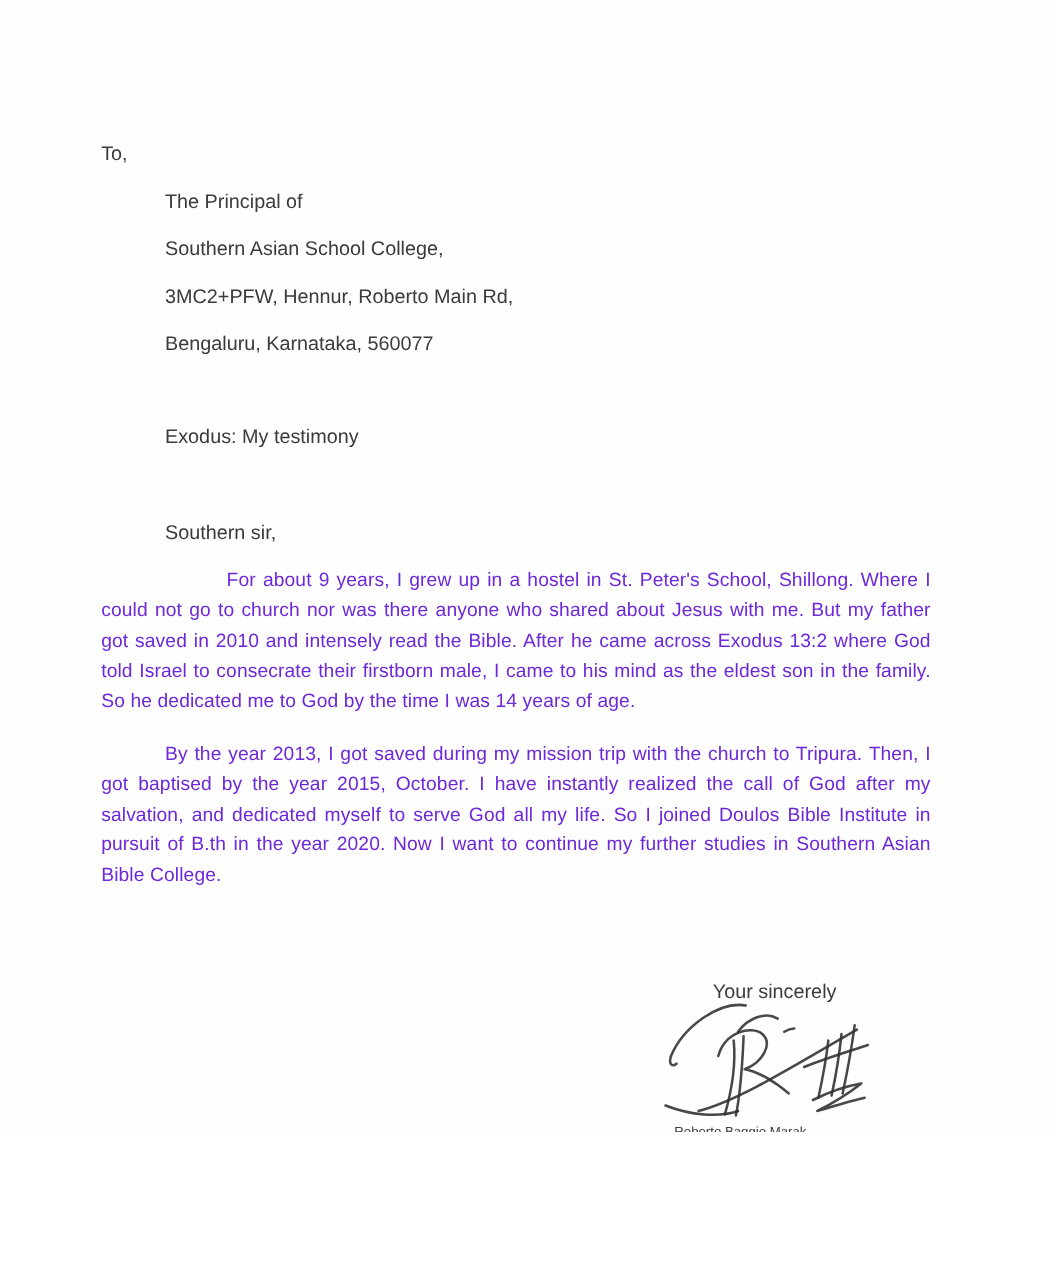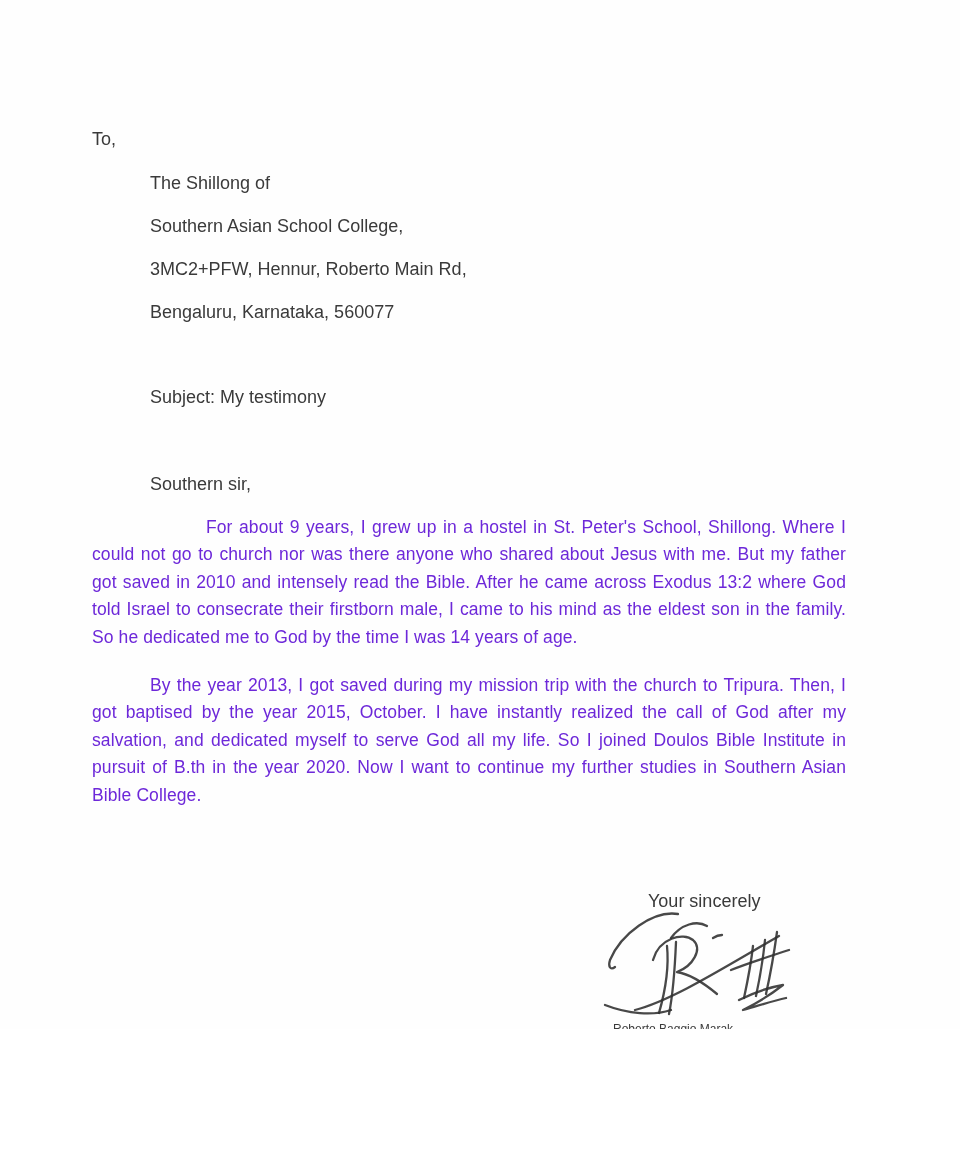--- a/index.html
+++ b/index.html
@@ -99,27 +99,27 @@
   }
 </style>
 </head>
 <body>
 
 <div class="page">
 
   <div class="to-label">To,</div>
 
   <div class="recipient-block">
-    <div class="line">The Shillong of</div>
+    <div class="line">The Principal of</div>
     <div class="line">Southern Asian School College,</div>
     <div class="line">3MC2+PFW, Hennur, Roberto Main Rd,</div>
     <div class="line">Bengaluru, Karnataka, 560077</div>
   </div>
 
-  <div class="subject-line">Subject: My testimony</div>
+  <div class="subject-line">Exodus: My testimony</div>
 
   <div class="salutation">Southern sir,</div>
 
   <div class="body-block">
     <p class="para-1">For about 9 years, I grew up in a hostel in St. Peter's School, Shillong. Where I could not go to church nor was there anyone who shared about Jesus with me. But my father got saved in 2010 and intensely read the Bible. After he came across Exodus 13:2 where God told Israel to consecrate their firstborn male, I came to his mind as the eldest son in the family. So he dedicated me to God by the time I was 14 years of age.</p>
     <p class="para-2">By the year 2013, I got saved during my mission trip with the church to Tripura. Then, I got baptised by the year 2015, October. I have instantly realized the call of God after my salvation, and dedicated myself to serve God all my life. So I joined Doulos Bible Institute in pursuit of B.th in the year 2020. Now I want to continue my further studies in Southern Asian Bible College.</p>
   </div>
 
   <div class="closing">Your sincerely</div>
 

